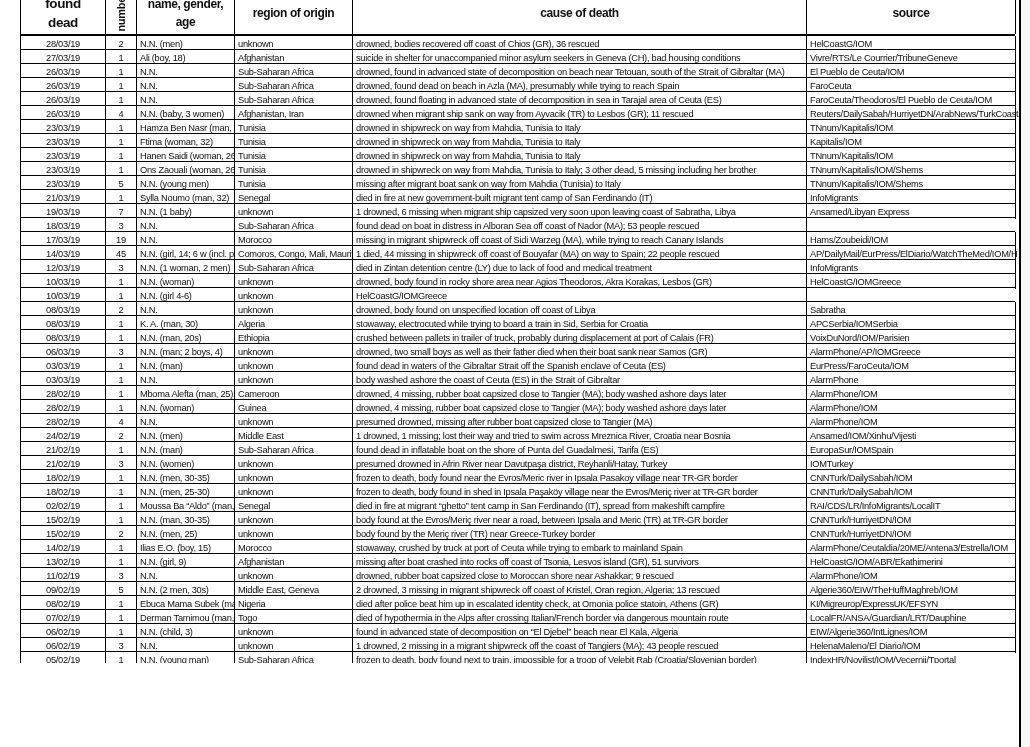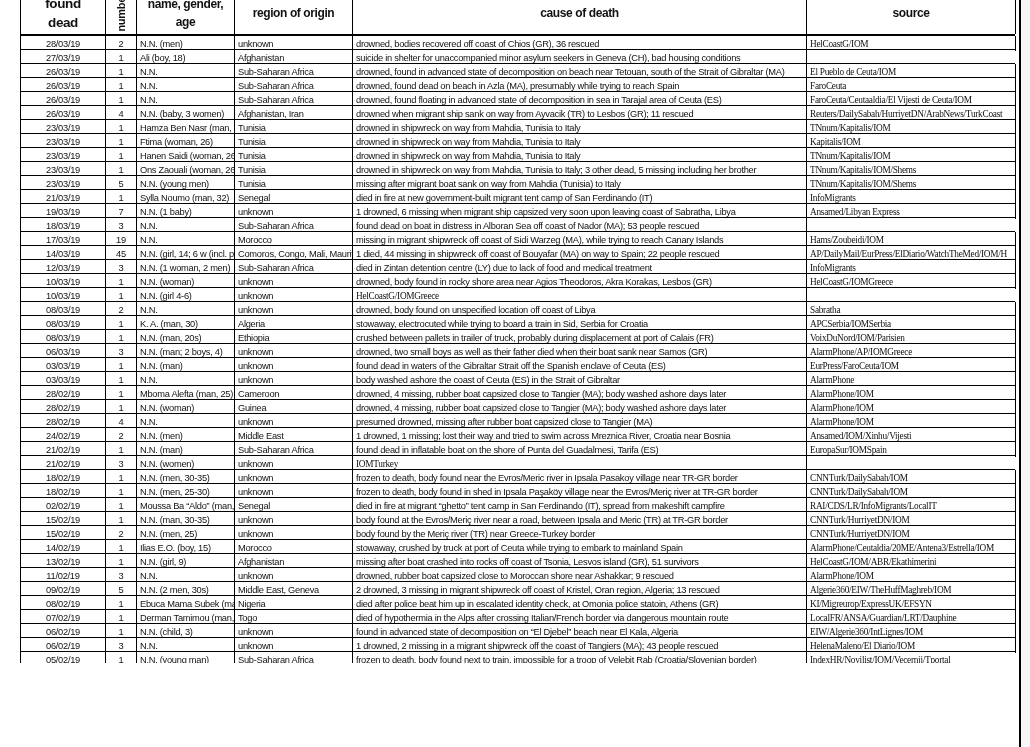--- a/index.html
+++ b/index.html
@@ -54,21 +54,21 @@
     border-right:1.6px solid #000;
     font-size:9.3px;
     letter-spacing:-0.28px;
     line-height:14.2px;
     white-space:nowrap;
     overflow:hidden;
     padding-top:0.5px;
   }
   .row > .c-date, .row > .c-num { text-align:center; padding-left:0; }
   .row > .c-name, .row > .c-region, .row > .c-cause, .row > .c-source { padding-left:3px; }
-  .row > .c-source { overflow:visible;font-family:Liberation Serif, serif; }
+  .row > .c-source { overflow:visible; }
   .row.partial {
     height:11px;
     border-bottom:none;
     overflow:hidden;
   }
   .edge-gutter {
     position:absolute;
     left:1021px; top:0; width:9px; height:747px;
     background:#f7f7f7;
     z-index:4;
@@ -104,20 +104,21 @@
         <div class="c-region">unknown</div>
         <div class="c-cause">drowned, bodies recovered off coast of Chios (GR), 36 rescued</div>
         <div class="c-source">HelCoastG/IOM</div>
       </div>
       <div class="row">
         <div class="c-date">27/03/19</div>
         <div class="c-num">1</div>
         <div class="c-name">Ali (boy, 18)</div>
         <div class="c-region">Afghanistan</div>
         <div class="c-cause">suicide in shelter for unaccompanied minor asylum seekers in Geneva (CH), bad housing conditions</div>
+        <div class="c-source">Vivre/RTS/Le Courrier/TribuneGeneve</div>
       </div>
       <div class="row">
         <div class="c-date">26/03/19</div>
         <div class="c-num">1</div>
         <div class="c-name">N.N.</div>
         <div class="c-region">Sub-Saharan Africa</div>
         <div class="c-cause">drowned, found in advanced state of decomposition on beach near Tetouan, south of the Strait of Gibraltar (MA)</div>
         <div class="c-source">El Pueblo de Ceuta/IOM</div>
       </div>
       <div class="row">
@@ -127,42 +128,42 @@
         <div class="c-region">Sub-Saharan Africa</div>
         <div class="c-cause">drowned, found dead on beach in Azla (MA), presumably while trying to reach Spain</div>
         <div class="c-source">FaroCeuta</div>
       </div>
       <div class="row">
         <div class="c-date">26/03/19</div>
         <div class="c-num">1</div>
         <div class="c-name">N.N.</div>
         <div class="c-region">Sub-Saharan Africa</div>
         <div class="c-cause">drowned, found floating in advanced state of decomposition in sea in Tarajal area of Ceuta (ES)</div>
-        <div class="c-source">FaroCeuta/Ceutaaldia/El Vijesti de Ceuta/IOM</div>
+        <div class="c-source">FaroCeuta/Theodoros/El Pueblo de Ceuta/IOM</div>
       </div>
       <div class="row">
         <div class="c-date">26/03/19</div>
         <div class="c-num">4</div>
         <div class="c-name">N.N. (baby, 3 women)</div>
         <div class="c-region">Afghanistan, Iran</div>
         <div class="c-cause">drowned when migrant ship sank on way from Ayvacik (TR) to Lesbos (GR); 11 rescued</div>
         <div class="c-source">Reuters/DailySabah/HurriyetDN/ArabNews/TurkCoast</div>
       </div>
       <div class="row">
         <div class="c-date">23/03/19</div>
         <div class="c-num">1</div>
         <div class="c-name">Hamza Ben Nasr (man, 26)</div>
         <div class="c-region">Tunisia</div>
         <div class="c-cause">drowned in shipwreck on way from Mahdia, Tunisia to Italy</div>
         <div class="c-source">TNnum/Kapitalis/IOM</div>
       </div>
       <div class="row">
         <div class="c-date">23/03/19</div>
         <div class="c-num">1</div>
-        <div class="c-name">Ftima (woman, 26)</div>
+        <div class="c-name">Ftima (woman, 32)</div>
         <div class="c-region">Tunisia</div>
         <div class="c-cause">drowned in shipwreck on way from Mahdia, Tunisia to Italy</div>
         <div class="c-source">Kapitalis/IOM</div>
       </div>
       <div class="row">
         <div class="c-date">23/03/19</div>
         <div class="c-num">1</div>
         <div class="c-name">Hanen Saidi (woman, 26)</div>
         <div class="c-region">Tunisia</div>
         <div class="c-cause">drowned in shipwreck on way from Mahdia, Tunisia to Italy</div>
@@ -332,20 +333,21 @@
         <div class="c-name">N.N. (man)</div>
         <div class="c-region">Sub-Saharan Africa</div>
         <div class="c-cause">found dead in inflatable boat on the shore of Punta del Guadalmesi, Tarifa (ES)</div>
         <div class="c-source">EuropaSur/IOMSpain</div>
       </div>
       <div class="row">
         <div class="c-date">21/02/19</div>
         <div class="c-num">3</div>
         <div class="c-name">N.N. (women)</div>
         <div class="c-region">unknown</div>
+        <div class="c-cause">presumed drowned in Afrin River near Davutpaşa district, Reyhanli/Hatay, Turkey</div>
         <div class="c-source">IOMTurkey</div>
       </div>
       <div class="row">
         <div class="c-date">18/02/19</div>
         <div class="c-num">1</div>
         <div class="c-name">N.N. (men, 30-35)</div>
         <div class="c-region">unknown</div>
         <div class="c-cause">frozen to death, body found near the Evros/Meric river in Ipsala Pasakoy village near TR-GR border</div>
         <div class="c-source">CNNTurk/DailySabah/IOM</div>
       </div>

